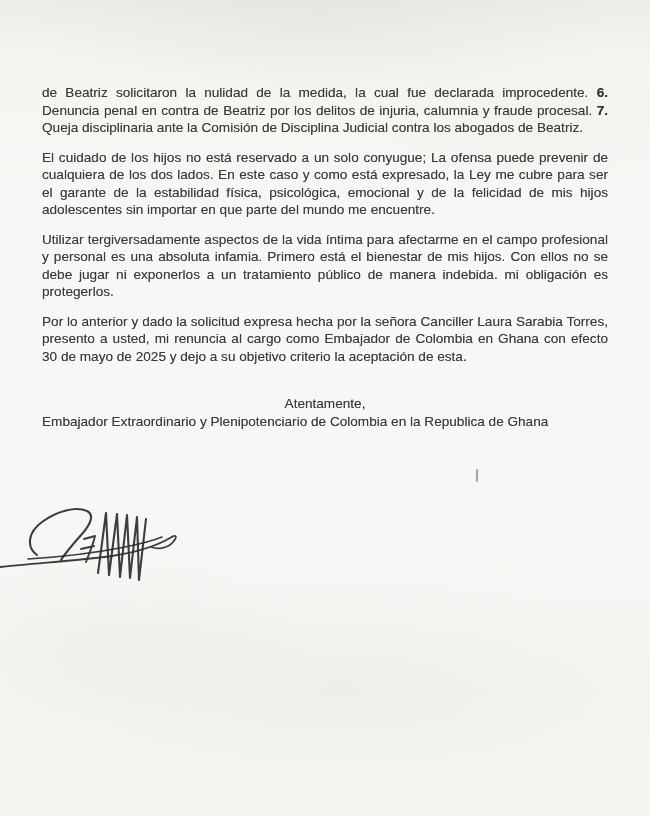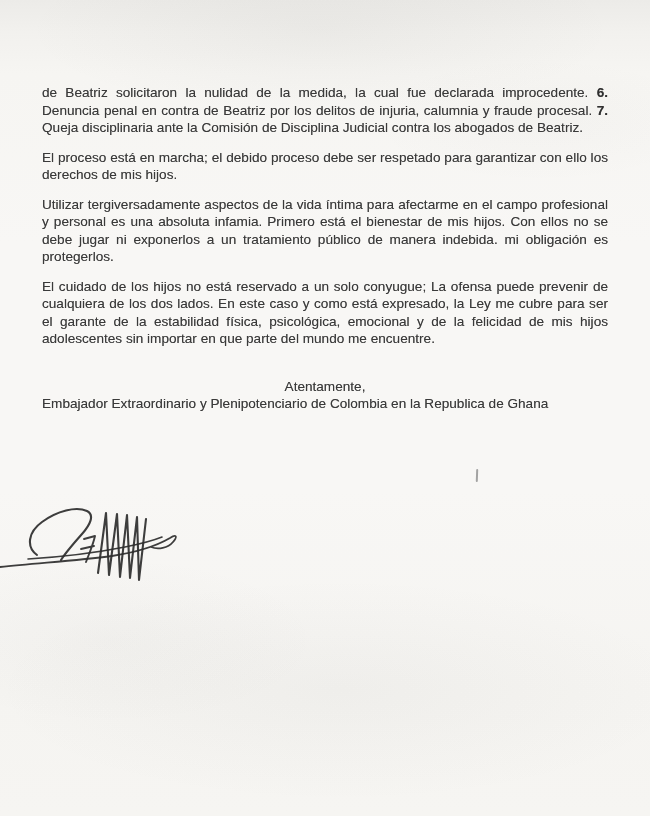--- a/index.html
+++ b/index.html
@@ -90,26 +90,26 @@
 </head>
 <body>
 
 <div class="page">
   <div class="texture"></div>
 
   <div class="content">
 
     <p class="para"><span>de Beatriz solicitaron la nulidad de la medida, la cual fue declarada improcedente. </span><b>6.</b><span> Denuncia penal en contra de Beatriz por los delitos de injuria, calumnia y fraude procesal. </span><b>7.</b><span> Queja disciplinaria ante la Comisión de Disciplina Judicial contra los abogados de Beatriz.</span></p>
 
-    <p class="para">El proceso está en marcha; el debido proceso debe ser respetado para garantizar con ello los derechos de mis hijos.</p>
+
+    <p class="para">El cuidado de los hijos no está reservado a un solo conyugue; La ofensa puede prevenir de cualquiera de los dos lados. En este caso y como está expresado, la Ley me cubre para ser el garante de la estabilidad física, psicológica, emocional y de la felicidad de mis hijos adolescentes sin importar en que parte del mundo me encuentre.</p>
 
     <p class="para">Utilizar tergiversadamente aspectos de la vida íntima para afectarme en el campo profesional y personal es una absoluta infamia. Primero está el bienestar de mis hijos. Con ellos no se debe jugar ni exponerlos a un tratamiento público de manera indebida. mi obligación es protegerlos.</p>
 
-    <p class="para">El cuidado de los hijos no está reservado a un solo conyugue; La ofensa puede prevenir de cualquiera de los dos lados. En este caso y como está expresado, la Ley me cubre para ser el garante de la estabilidad física, psicológica, emocional y de la felicidad de mis hijos adolescentes sin importar en que parte del mundo me encuentre.</p>
-
+    <p class="para">Por lo anterior y dado la solicitud expresa hecha por la señora Canciller Laura Sarabia Torres, presento a usted, mi renuncia al cargo como Embajador de Colombia en Ghana con efecto 30 de mayo de 2025 y dejo a su objetivo criterio la aceptación de esta.</p>
 
 
     <p class="para closing">Atentamente,</p>
 
     <div class="signatory-title">Embajador Extraordinario y Plenipotenciario de Colombia en la Republica de Ghana</div>
   </div>
 
   <svg class="signature-svg" viewBox="0 0 200 88" xmlns="http://www.w3.org/2000/svg">
     <path stroke-width="2.1" d="M37 52 C26 44 28 29 42 19 C57 8 76 3 87 8 C95 12 90 22 82 31 C74 40 66 49 61 57"></path>
     <path stroke-width="1.9" d="M84 36 L95 33 C93 42 89 51 86 59 M81 46 L94 43"></path>

